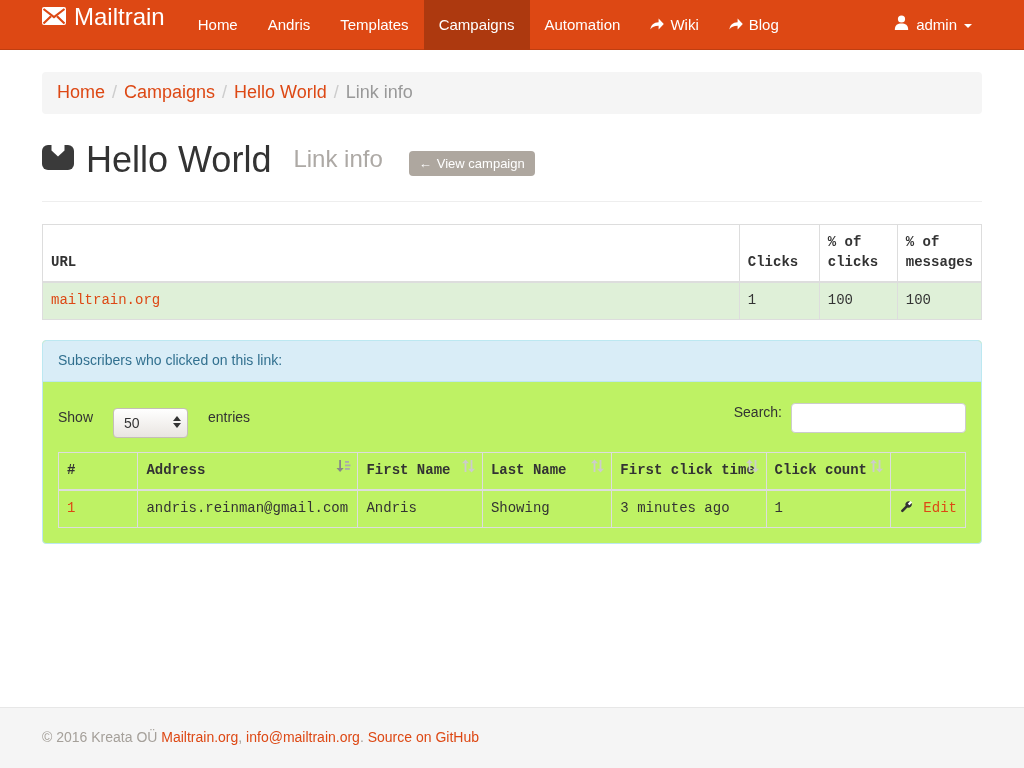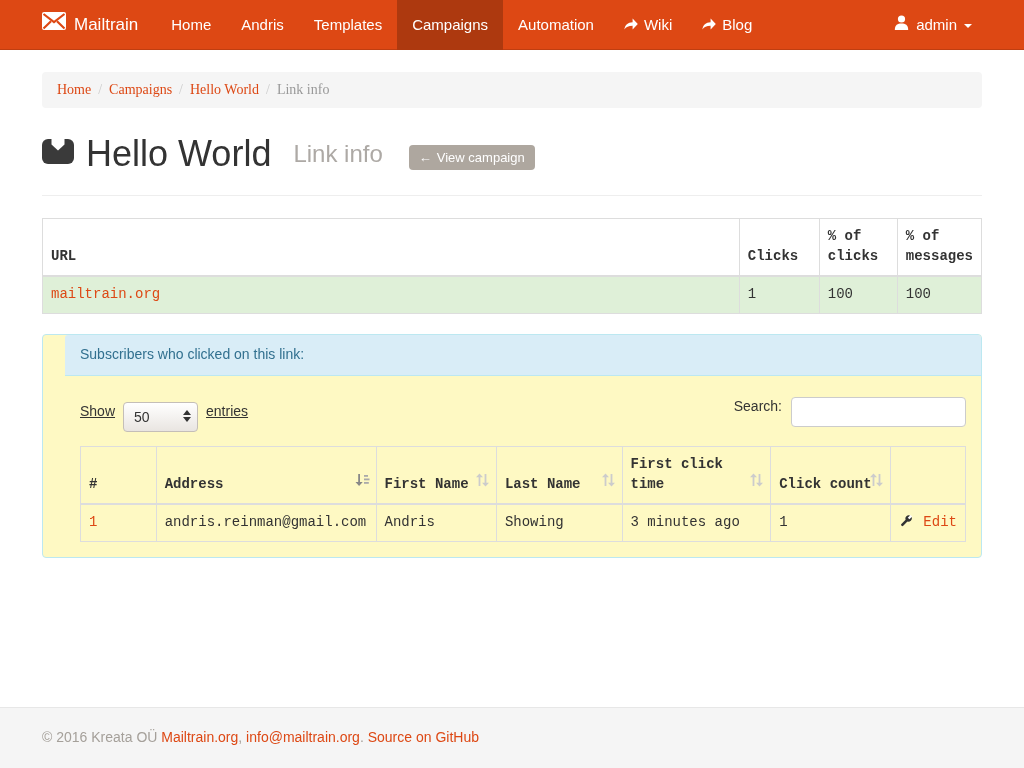--- a/index.html
+++ b/index.html
@@ -9,57 +9,57 @@
     background:#fff; color:#333;
     font-family:"Liberation Sans","DejaVu Sans",sans-serif;
     font-size:14px; line-height:1.42857;
   }
   a { text-decoration:none; }
 
   
   .navbar { height:50px; background:#dd4814; border-bottom:1px solid #bf3e11; }
   .navbar .container { display:flex; align-items:stretch; height:50px; }
   .container { width:970px; margin:0 auto; padding:0 15px; }
-  .brand { display:flex; align-items:center; gap:8px; color:#fff; font-size:17px; padding-right:18px; cursor:pointer; }
+  .brand { display:flex; align-items:flex-start; gap:8px; color:#fff; font-size:24px; padding-right:18px; cursor:pointer; }
   .nav { display:flex; align-items:stretch; }
   .nav-item { display:flex; align-items:center; gap:6px; padding:0 15px; color:#fff; font-size:15px; cursor:pointer; }
   .nav-item.active { background:#ad390f; }
   .nav-spacer { flex:1; }
   .user-menu { display:flex; align-items:center; gap:7px; color:#fff; font-size:15px; padding:12px 10px; cursor:pointer; }
   .caret { width:0; height:0; border-left:4px solid transparent; border-right:4px solid transparent; border-top:4px solid #fff; margin-top:2px; }
 
   
-  .breadcrumb { margin-top:22px; background:#f5f5f5; border-radius:4px; padding:8px 15px; font-size:14px;font-family:Liberation Serif, serif; }
+  .breadcrumb { margin-top:22px; background:#f5f5f5; border-radius:4px; padding:8px 15px; font-size:18px; }
   .breadcrumb a { color:#dd4814; }
   .breadcrumb .sep { color:#ccc; margin:0 7px; }
   .breadcrumb .current { color:#999; }
 
   
   .page-header { margin-top:20px; padding-bottom:16px; border-bottom:1px solid #eee; display:flex; align-items:center; }
   .page-title { font-size:36px; font-weight:500; color:#333; display:flex; align-items:center; gap:12px; margin:0; }
   .page-subtitle { font-size:24px; color:#ada9a5; margin-left:10px; font-weight:400; }
   .btn-view-campaign { margin-left:14px; margin-top:8px; background:#aea79f; color:#fff; border:none; border-radius:4px;
     padding:5px 10px; font-size:13px; font-family:inherit; display:inline-flex; align-items:center; gap:5px; cursor:pointer; }
 
   
   table.grid { width:100%; border-collapse:collapse; border:1px solid #ddd; font-size:14px; }
   table.grid th, table.grid td { border:1px solid #ddd; padding:8px; text-align:left; vertical-align:top;font-family:Liberation Mono, monospace; }
   table.grid th { vertical-align:bottom; border-bottom-width:2px; font-weight:700; }
   .links-table { margin-top:22px; }
   tr.success td { background:#dff0d8; }
   td a, .link { color:#dd4814; }
 
   
-  .panel { margin-top:20px; border:1px solid #bce8f1; border-radius:4px; background:#fef9c3;padding-left:22px; }
+  .panel { margin-top:20px; border:1px solid #bce8f1; border-radius:4px; background:#bef264; }
   .panel-heading { background:#d9edf7; color:#31708f; padding:10px 15px; border-bottom:1px solid #bce8f1;
     border-radius:3px 3px 0 0; font-size:14px; }
   .panel-body { padding:15px; }
 
   .dt-controls { display:flex; justify-content:space-between; align-items:center; }
-  .dt-length { display:flex; align-items:center; gap:8px; color:#333;text-decoration:underline; }
+  .dt-length { display:flex; align-items:center; gap:20px; color:#333; }
   .select-wrap { position:relative; display:inline-block;margin-top:11px; }
   .select-wrap select {
     -webkit-appearance:none; appearance:none; width:75px; height:30px; padding:4px 20px 4px 10px;
     border:1px solid #c4beb8; border-radius:4px; background:linear-gradient(#ffffff,#e9e5e1);
     font-family:inherit; font-size:14px; color:#333;
   }
   .spinner { position:absolute; right:7px; top:8px; display:flex; flex-direction:column; gap:2px; pointer-events:none; }
   .spinner i { width:0; height:0; border-left:4px solid transparent; border-right:4px solid transparent; display:block; }
   .spinner .up { border-bottom:5px solid #333; }
   .spinner .down { border-top:5px solid #333; }

